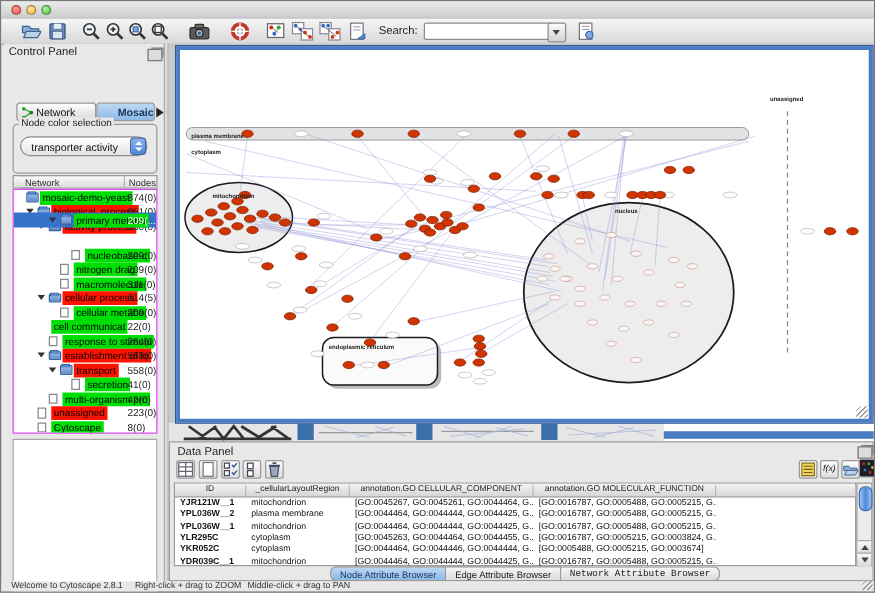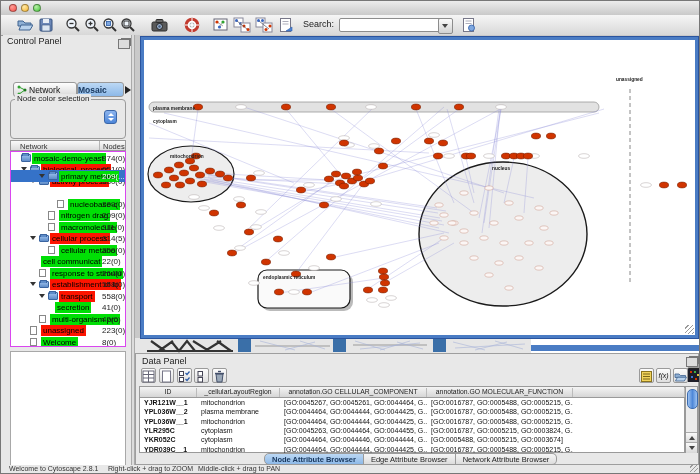--- a/index.html
+++ b/index.html
@@ -19,21 +19,21 @@
   #search-label{top:4px;font-size:9px;color:#222;}
   #search-field{top:3px;width:96px;height:12px;background:#fff;border:1px solid #8c8c8c;border-radius:2px;font-size:9px;padding:0 2px;}
   #search-drop{top:3px;width:13px;height:14px;background:linear-gradient(#fafafa,#d2d2d2);border:1px solid #8c8c8c;border-radius:2px;}
   .dtri{position:absolute;width:0;height:0;border-left:3px solid transparent;border-right:3px solid transparent;border-top:4px solid #444;}
   
   #control-panel{left:2px;top:34px;width:128px;height:424px;background:#e8e8e8;}
   .panel-title{font-size:9px;color:#222;}
   .float-ico{position:absolute;width:10px;height:8px;border:1px solid #777;background:#ddd;box-shadow:2px -2px 0 -1px #777;}
   .cptab{position:absolute;top:47px;height:15px;border:1px solid #999;border-radius:3px;font-size:8.5px;line-height:15px;box-sizing:border-box;}
   #tab-network{left:10px;width:64px;background:linear-gradient(#fefefe,#d9d9d9);padding-left:15px;}
-  #tab-mosaic{left:74px;width:47px;background:linear-gradient(#bcd8f4,#8db9e8);text-align:left;font-weight:bold;color:#1a3a60;}
+  #tab-mosaic{left:74px;width:47px;background:linear-gradient(#bcd8f4,#8db9e8);text-align:right;font-weight:bold;color:#1a3a60;}
   #tab-more{left:122px;top:51px;width:0;height:0;border-top:4px solid transparent;border-bottom:4px solid transparent;border-left:6px solid #222;}
   #net-tab-ico{position:absolute;left:3px;top:2px;width:10px;height:10px;}
   #color-group{left:7px;top:64px;width:114px;height:38px;border:1px solid #9a9a9a;border-radius:4px;}
   #color-legend{left:12px;top:59px;font-size:8px;background:#e8e8e8;padding:0 2px;color:#222;}
   #combo{left:13px;top:74px;width:102px;height:16px;background:linear-gradient(#fff,#e4e4e4);border:1px solid #8e8e8e;border-radius:8px;font-size:8.5px;line-height:16px;padding-left:8px;box-sizing:border-box;}
   #combo-stepper{left:101px;top:75px;width:13px;height:14px;border-radius:3px;background:linear-gradient(#8cb4ee,#4c85d8);border:1px solid #3a66a8;box-sizing:border-box;}
   .step-tri{position:absolute;left:3px;width:0;height:0;border-left:3px solid transparent;border-right:3px solid transparent;}
   #checkbox{left:13px;top:105px;width:11px;height:11px;border-radius:2px;background:linear-gradient(#7fb0ee,#3f7bd0);border:1px solid #2c5ca8;box-sizing:border-box;}
   #checkbox:after{content:"";position:absolute;left:2px;top:1px;width:5px;height:3px;border-left:2px solid #fff;border-bottom:2px solid #fff;transform:rotate(-50deg);}
   #checkbox-label{left:29px;top:106px;font-size:8.5px;}
@@ -75,22 +75,22 @@
   #dp-rows{position:absolute;left:0;top:11px;width:100%;}
   .drow{position:absolute;left:0;width:100%;height:9.3px;font-size:7px;line-height:9.3px;white-space:nowrap;}
   .dcell{position:absolute;top:0;overflow:hidden;white-space:nowrap;padding-left:4px;box-sizing:border-box;color:#111;}
   .dcell.b{font-weight:bold;}
   #dp-scroll{position:absolute;left:549px;top:32px;width:13px;height:67px;background:#ececec;border:1px solid #9a9a9a;box-sizing:border-box;}
   #dp-thumb{position:absolute;left:1px;top:2px;width:9px;height:18px;border-radius:5px;background:linear-gradient(90deg,#9cc2f2,#4f88d8,#9cc2f2);border:1px solid #3c6cb0;}
   .sbtn{position:absolute;left:0px;width:11px;height:10px;background:linear-gradient(#fafafa,#d8d8d8);border-top:1px solid #aaa;}
   #dp-tabs{position:absolute;left:128px;top:99px;height:12px;font-size:7.5px;}
   .dtab{position:relative;float:left;height:12px;line-height:12px;padding:0 7px;background:linear-gradient(#f6f6f6,#dcdcdc);border:1px solid #9a9a9a;border-left:none;box-sizing:border-box;color:#222;}
   .dtab:first-child{border-left:1px solid #9a9a9a;border-radius:5px 0 0 5px;}
-  .dtab:last-child{border-radius:0 5px 5px 0;}
-  .dtab.sel{background:linear-gradient(#bcd8f4,#8db9e8);font-weight:bold;color:#17365c;}
+  .dtab:last-child{border-radius:0 5px 5px 0;font-family:Liberation Mono, monospace;}
+  .dtab.sel{background:linear-gradient(#bcd8f4,#8db9e8);font-weight:normal;color:#17365c;}
   
   #statusbar{left:0;top:464px;width:700px;height:10px;background:#e8e8e8;font-size:7px;color:#333;}
   #app-grip{position:absolute;right:1px;bottom:1px;width:8px;height:8px;background:repeating-linear-gradient(135deg,transparent 0 2px,#9a9a9a 2px 3px);}
 </style>
 </head>
 <body>
 
 <div id="app">
 
   <div class="abs" id="titlebar">
@@ -213,20 +213,21 @@
             <circle cx="8" cy="5" r="1.5" fill="#1d7a1d"></circle>
           </svg></span>
       <span>Network</span>
     </div>
     <div class="cptab" id="tab-mosaic">
       <span>Mosaic</span>
     </div>
     <span class="abs" id="tab-more"></span>
     <div class="abs" id="color-group"></div>
     <span class="abs" id="color-legend">Node color selection</span>
+    <div class="abs" id="combo">transporter activity</div>
     <span class="abs" id="combo-stepper">
       <span class="step-tri" style="top:2px;border-bottom:3px solid #fff"></span>
       <span class="step-tri" style="top:7px;border-top:3px solid #fff"></span>
     </span>
     <span class="abs" id="checkbox"></span>
     <span class="abs" id="checkbox-label">Select nodes</span>
     <div class="abs" id="tree-header">
       <span class="c1">Network</span>
       <span class="div"></span>
       <span class="c2">Nodes</span>
@@ -299,36 +300,36 @@
             <span class="tcount">558(0)</span>
           </div>
           <div class="tree-row" style="top: 138px;">
             <span class="tri" style="left: 28px;"></span>
             <span class="fico" style="left: 37px;"></span>
             <span class="tlab hl-red" style="left: 48px;">transport</span>
             <span class="tcount">558(0)</span>
           </div>
           <div class="tree-row" style="top: 149.5px;">
             <span class="pico" style="left: 46px;"></span>
-            <span class="tlab hl-green" style="left: 44px; text-align: center;">secretion</span>
+            <span class="tlab hl-green" style="left: 57px; text-align: center;">secretion</span>
             <span class="tcount">41(0)</span>
           </div>
           <div class="tree-row" style="top: 161px;">
             <span class="pico" style="left: 28px;"></span>
             <span class="tlab hl-green" style="left: 39px;">multi-organism pro</span>
             <span class="tcount">42(0)</span>
           </div>
           <div class="tree-row" style="top: 172.5px;">
             <span class="pico" style="left: 19px;"></span>
             <span class="tlab hl-red" style="left: 30px;">unassigned</span>
             <span class="tcount">223(0)</span>
           </div>
           <div class="tree-row" style="top: 184px;">
             <span class="pico" style="left: 19px;"></span>
-            <span class="tlab hl-green" style="left: 30px;">Welcome</span>
+            <span class="tlab hl-green" style="left: 30px;">Cytoscape</span>
             <span class="tcount">8(0)</span>
           </div>
         </div>
       </div>
     <div class="abs" id="birdseye"></div>
   </div>
 
   <div class="abs" id="splitter"></div>
 
   <div class="abs" id="desktop">

